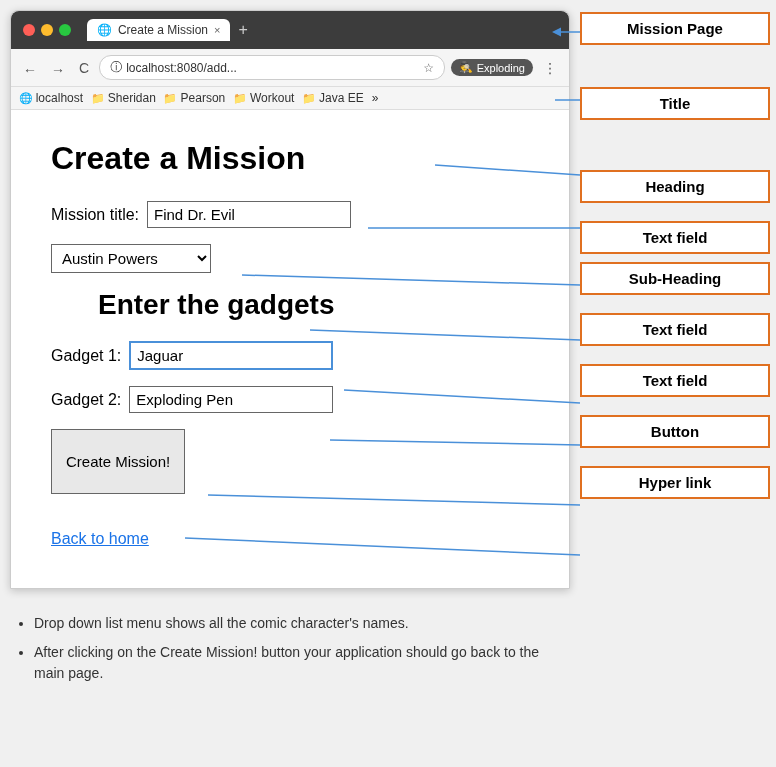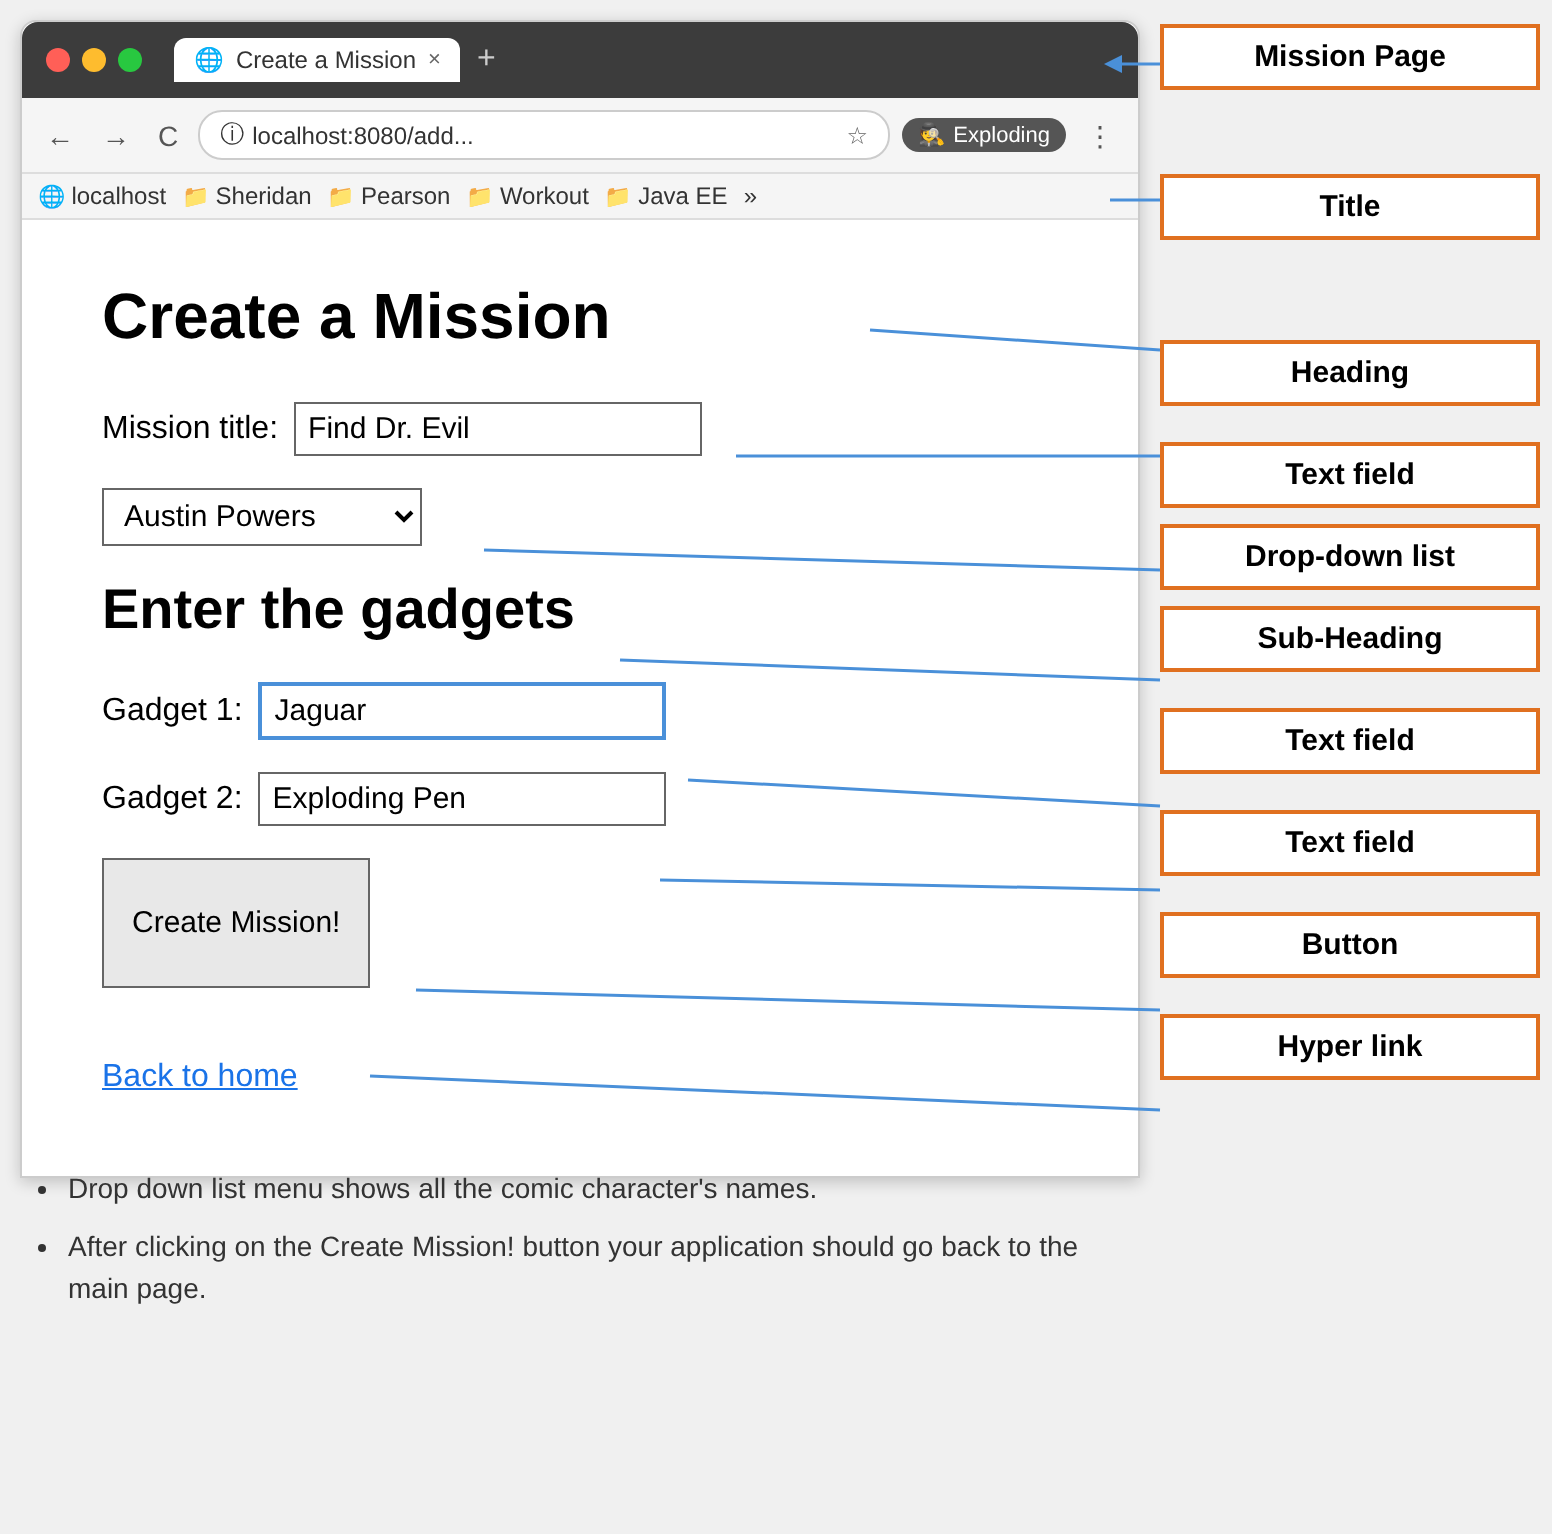--- a/index.html
+++ b/index.html
@@ -196,20 +196,21 @@
       min-width: 160px;
       cursor: pointer;
     }
 
     .sub-heading {
       font-size: 28px;
       font-weight: bold;
       color: #000;
       margin-bottom: 20px;
       margin-top: 8px;
+      margin-left: 47px;
     }
 
     .create-btn {
       border: 1px solid #666;
       background: #e8e8e8;
       padding: 23px 14px;
       font-size: 15px;
       cursor: pointer;
       margin-bottom: 20px;
     }
@@ -236,21 +237,21 @@
       font-size: 15px;
       font-weight: bold;
       background: #fff;
       color: #000;
       text-align: center;
     }
 
     
     .bottom-notes {
       position: absolute;
-      top: 584px;
+      top: 613px;
       left: 10px;
       width: 540px;
       font-size: 14px;
       color: #333;
     }
 
     .bottom-notes ul {
       list-style: disc;
       padding-left: 24px;
     }
@@ -369,21 +370,20 @@
     <a class="back-link" href="#">Back to home</a>
   </div>
 
 </div>
 
 <div class="annotations">
   <div class="annotation-box" style="margin-top: 2px;">Mission Page</div>
   <div class="annotation-box" style="margin-top: 42px;">Title</div>
   <div class="annotation-box" style="margin-top: 50px;">Heading</div>
   <div class="annotation-box" style="margin-top: 18px;">Text field</div>
-  <div class="annotation-box" style="margin-top: 8px;">Drop-down list</div>
   <div class="annotation-box" style="margin-top: 8px;">Sub-Heading</div>
   <div class="annotation-box" style="margin-top: 18px;">Text field</div>
   <div class="annotation-box" style="margin-top: 18px;">Text field</div>
   <div class="annotation-box" style="margin-top: 18px;">Button</div>
   <div class="annotation-box" style="margin-top: 18px;">Hyper link</div>
 </div>
 
 <svg class="connector-svg" xmlns="http://www.w3.org/2000/svg">
 
   <line x1="580" y1="32" x2="555" y2="32" stroke="#4a90d9" stroke-width="1.5" marker-end="url(#arrow)"></line>

